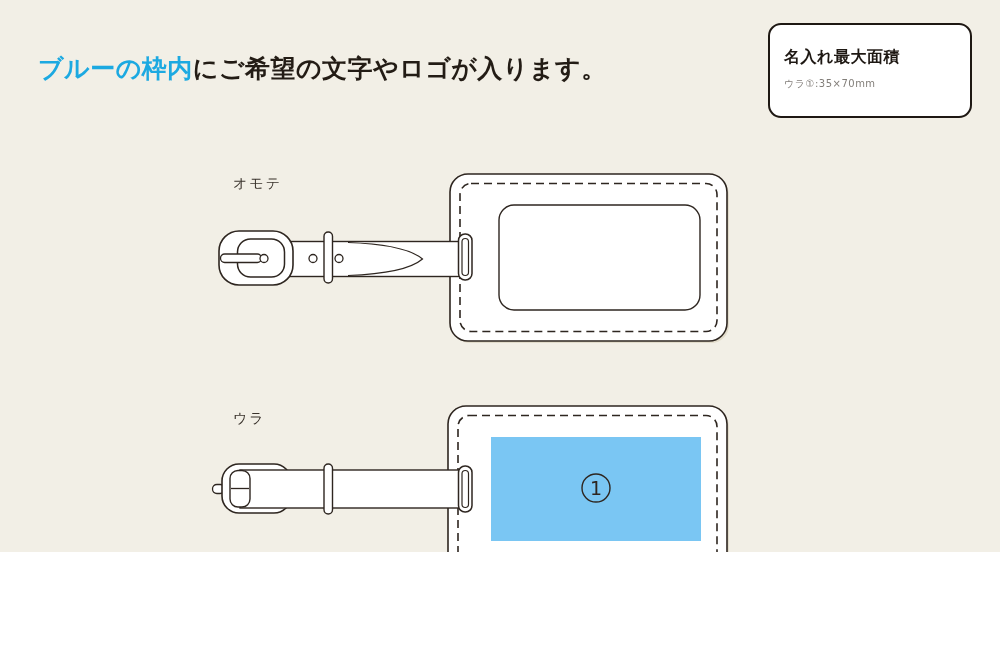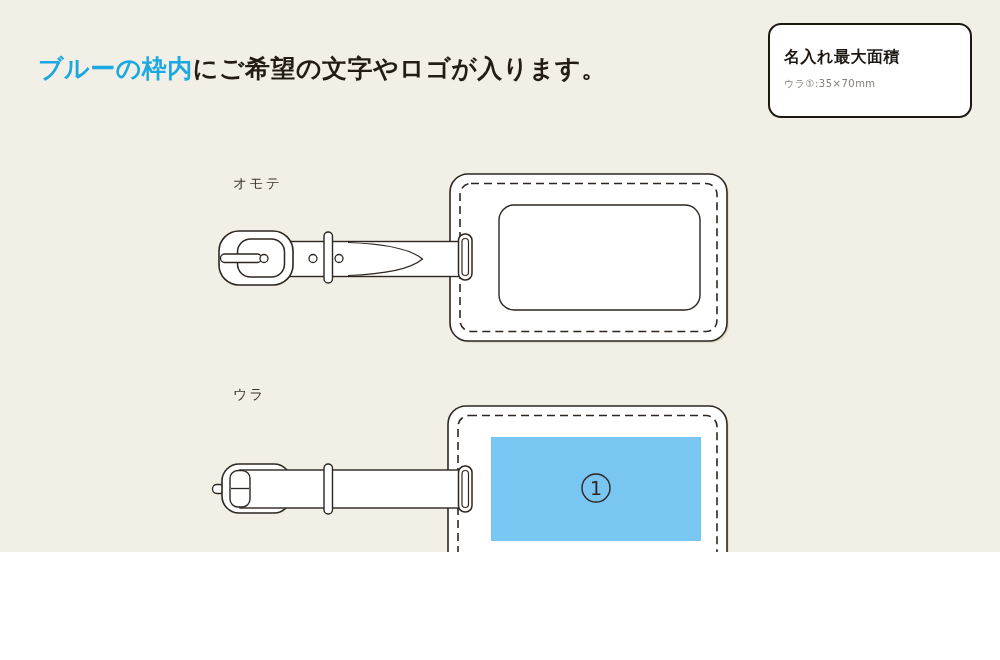--- a/index.html
+++ b/index.html
@@ -25,21 +25,21 @@
   .info-box .ib-title{
     font-size:16px;font-weight:bold;color:#1e1813;letter-spacing:.5px;
   }
   .info-box .ib-spec{
     margin-top:9px;font-size:10px;color:#827e79;letter-spacing:.5px;
   }
   .view-label{
     position:absolute;font-size:14px;color:#39322b;letter-spacing:2px;
   }
   .view-label.front{left:233px;top:175px;}
-  .view-label.back{left:233px;top:386px;}
+  .view-label.back{left:233px;top:410px;}
   .diagram{position:absolute;width:540px;height:190px;}
   .diagram.front{left:200px;top:160px;}
   .diagram.back{left:200px;top:395px;}
   .circ-num{
     font-size:19px;fill:#2e2620;
     font-family:"DejaVu Sans","Liberation Sans",sans-serif;
   }
 </style>
 </head>
 <body>

